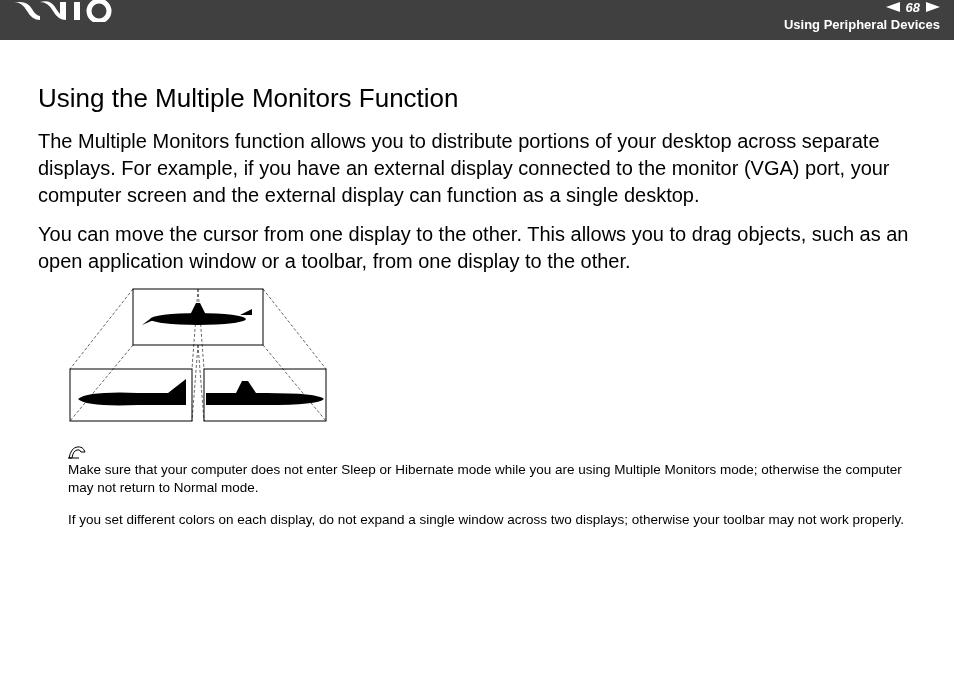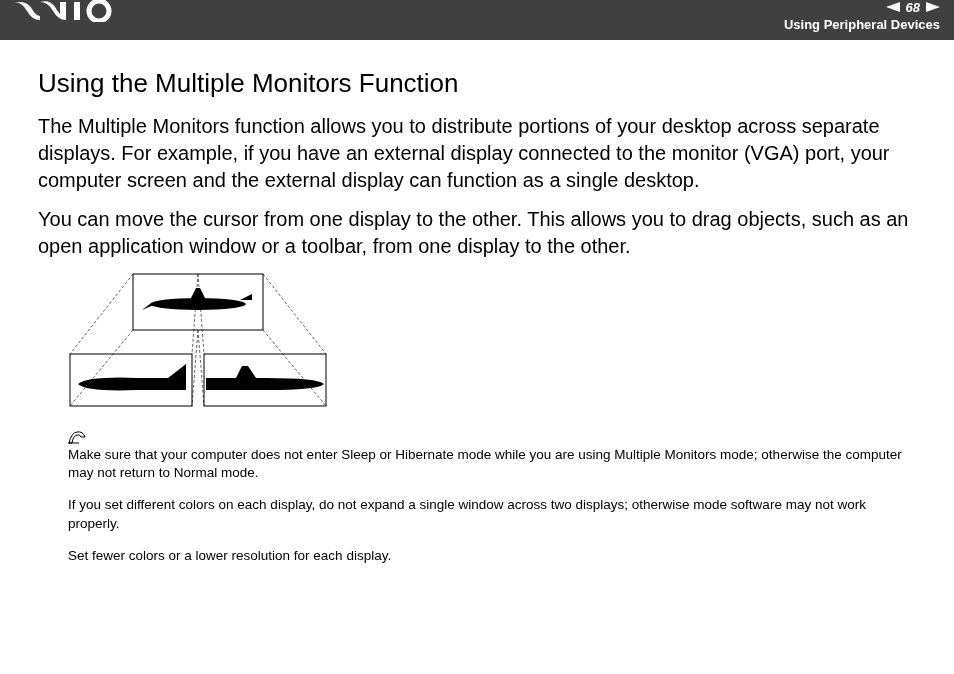--- a/index.html
+++ b/index.html
@@ -39,21 +39,21 @@
     font-size: 13px;
   }
   .nav-arrow {
     display: inline-block;
   }
   .section-label {
     font-weight: bold;
     font-size: 13px;
   }
   .content {
-    padding: 28px 38px 0 38px;
+    padding: 43px 38px 0 38px;
   }
   h1 {
     font-weight: normal;
     font-size: 26px;
     margin: 0 0 14px 0;
   }
   p.body {
     font-size: 20px;
     line-height: 1.35;
     margin: 0 0 12px 0;
@@ -151,16 +151,15 @@
   </div>
 
   <div class="notes">
     <div class="note-icon">
       <svg width="18" height="14" viewBox="0 0 18 14">
         <path d="M1 13 Q3 3 9 2 Q15 1 17 7 L13 7 Q12 4 9 5 Q5 6 4 13 Z" fill="none" stroke="#000" stroke-width="1"></path>
         <line x1="0" y1="13" x2="11" y2="13" stroke="#000" stroke-width="1"></line>
       </svg>
     </div>
     <p>Make sure that your computer does not enter Sleep or Hibernate mode while you are using Multiple Monitors mode; otherwise the computer may not return to Normal mode.</p>
-    <p>If you set different colors on each display, do not expand a single window across two displays; otherwise mode software may not work properly.</p>
-    <p>Set fewer colors or a lower resolution for each display.</p>
+    <p>If you set different colors on each display, do not expand a single window across two displays; otherwise your toolbar may not work properly.</p>
   </div>
 </div>
 
 </body></html>

